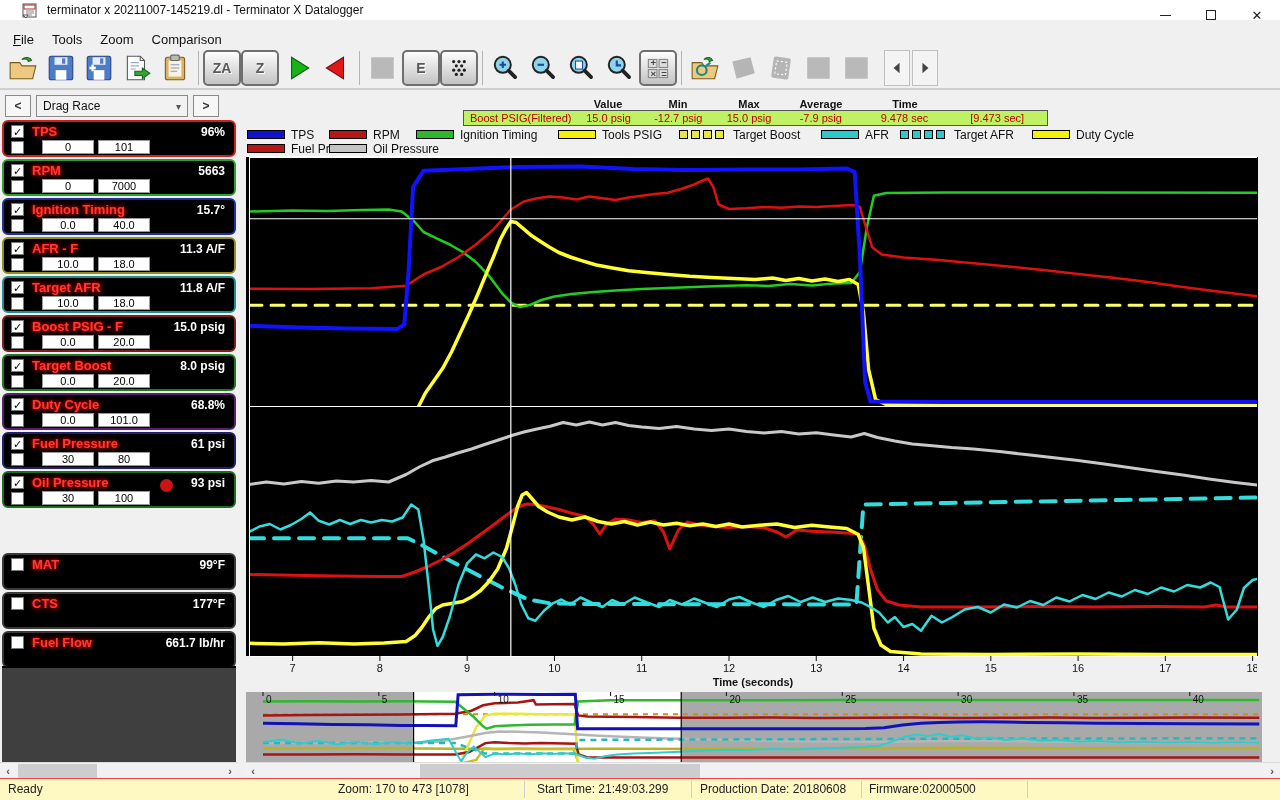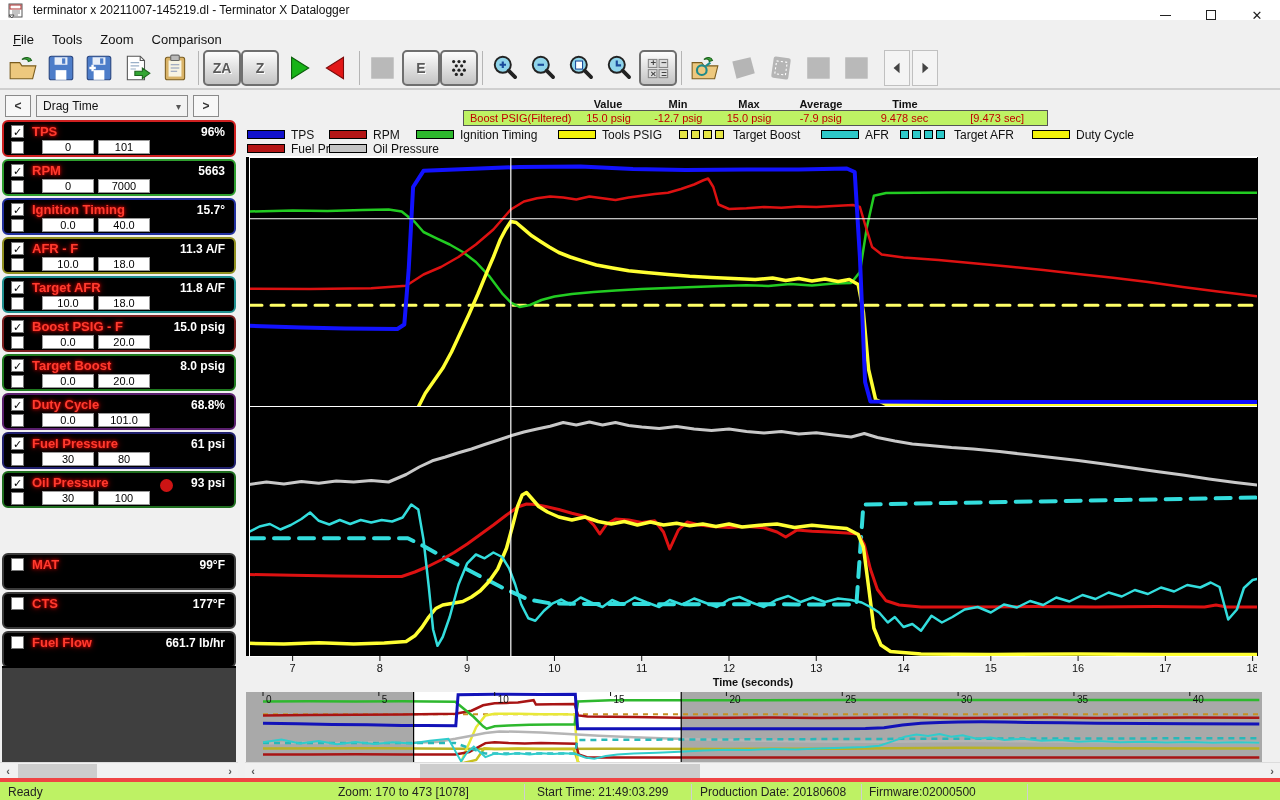--- a/index.html
+++ b/index.html
@@ -1,20 +1,20 @@
 <!DOCTYPE html>
 <html><head>
 <meta charset="utf-8">
 <style>
   * { margin:0; padding:0; box-sizing:border-box; }
   html,body { width:1280px; height:800px; overflow:hidden; font-family:"Liberation Sans", sans-serif; background:#f0f0f0; }
   #app { position:absolute; inset:0; width:1280px; height:800px; background:#f0f0f0; }
 
   
-  #titlebar { position:absolute; left:0; top:0; width:1280px; height:20px; background:#ffffff; display:flex; align-items:center; padding-left:8px; }
+  #titlebar { position:absolute; left:0; top:0; width:1280px; height:20px; background:#ffffff; display:flex; align-items:center; padding-left:22px; }
   #title-text { font-size:12px; color:#111; margin-left:8px; }
   #wincontrols { position:absolute; right:0; top:0; height:30px; display:flex; }
   .winbtn { width:46px; height:30px; display:flex; align-items:center; justify-content:center; color:#222; font-size:13px; }
   .glyph-min { width:11px; height:1px; background:#222; display:block; }
   .glyph-max { width:10px; height:10px; border:1px solid #222; display:block; }
   .glyph-close { font-size:13px; line-height:1; }
 
   
   #menubar { position:absolute; left:0; top:30px; width:1280px; height:18px; background:#f0f0f0; display:flex; align-items:center; padding-left:4px; }
   .menu-item { font-size:13px; color:#111; padding:0 9px; cursor:default; }
@@ -63,21 +63,21 @@
   #overview { position:absolute; left:1px; top:594px; width:1016px; height:78px; background:#a9a9a9; }
 
   
   .hscroll { position:absolute; height:16px; top:762px; background:#f1f1f1; border-top:1px solid #dcdcdc; }
   #side-scroll { left:0; width:238px; }
   #chart-scroll { left:245px; width:1035px; }
   .sarrow { position:absolute; top:0; width:16px; height:16px; color:#555; font-size:11px; font-weight:bold; text-align:center; line-height:16px; }
   .sthumb { position:absolute; top:1px; height:14px; background:#cdcdcd; }
 
   
-  #statusbar { position:absolute; left:0; top:778px; width:1280px; height:22px; background:#bef264; border-top:4px solid #ef4444; }
+  #statusbar { position:absolute; left:0; top:778px; width:1280px; height:22px; background:#fef9c3; border-top:1px solid #ef4444; }
   #statusbar span { position:absolute; top:3px; font-size:12px; color:#222; white-space:nowrap; }
   .ssep { position:absolute; top:2px; width:1px; height:17px; background:#cfcfcf; }
 </style>
 </head>
 <body>
 
 <div id="app">
 
   <div id="titlebar">
     <svg width="17" height="17" viewBox="0 0 17 17">
@@ -274,21 +274,21 @@
         <svg viewBox="0 0 28 26">
           <path d="M11 7l7 6-7 6z" fill="#444"></path>
         </svg>
       </div>
     </div>
 
   <div id="sidebar">
     <div id="sidenav">
       <div class="navbtn">&lt;</div>
       <div id="race-select">
-        <span>Drag Time</span>
+        <span>Drag Race</span>
         <span class="chev">▾</span>
       </div>
       <div class="navbtn">&gt;</div>
     </div>
     <div id="channels">
         <div class="chan" style="border-color: rgb(207, 32, 32);">
           <div class="cbx" style="left: 7px; top: 3px;">✓</div>
           <span class="chan-label">TPS</span>
           <span class="chan-value">96%</span>
           <div class="cbx" style="left: 7px; top: 19px;"></div>

